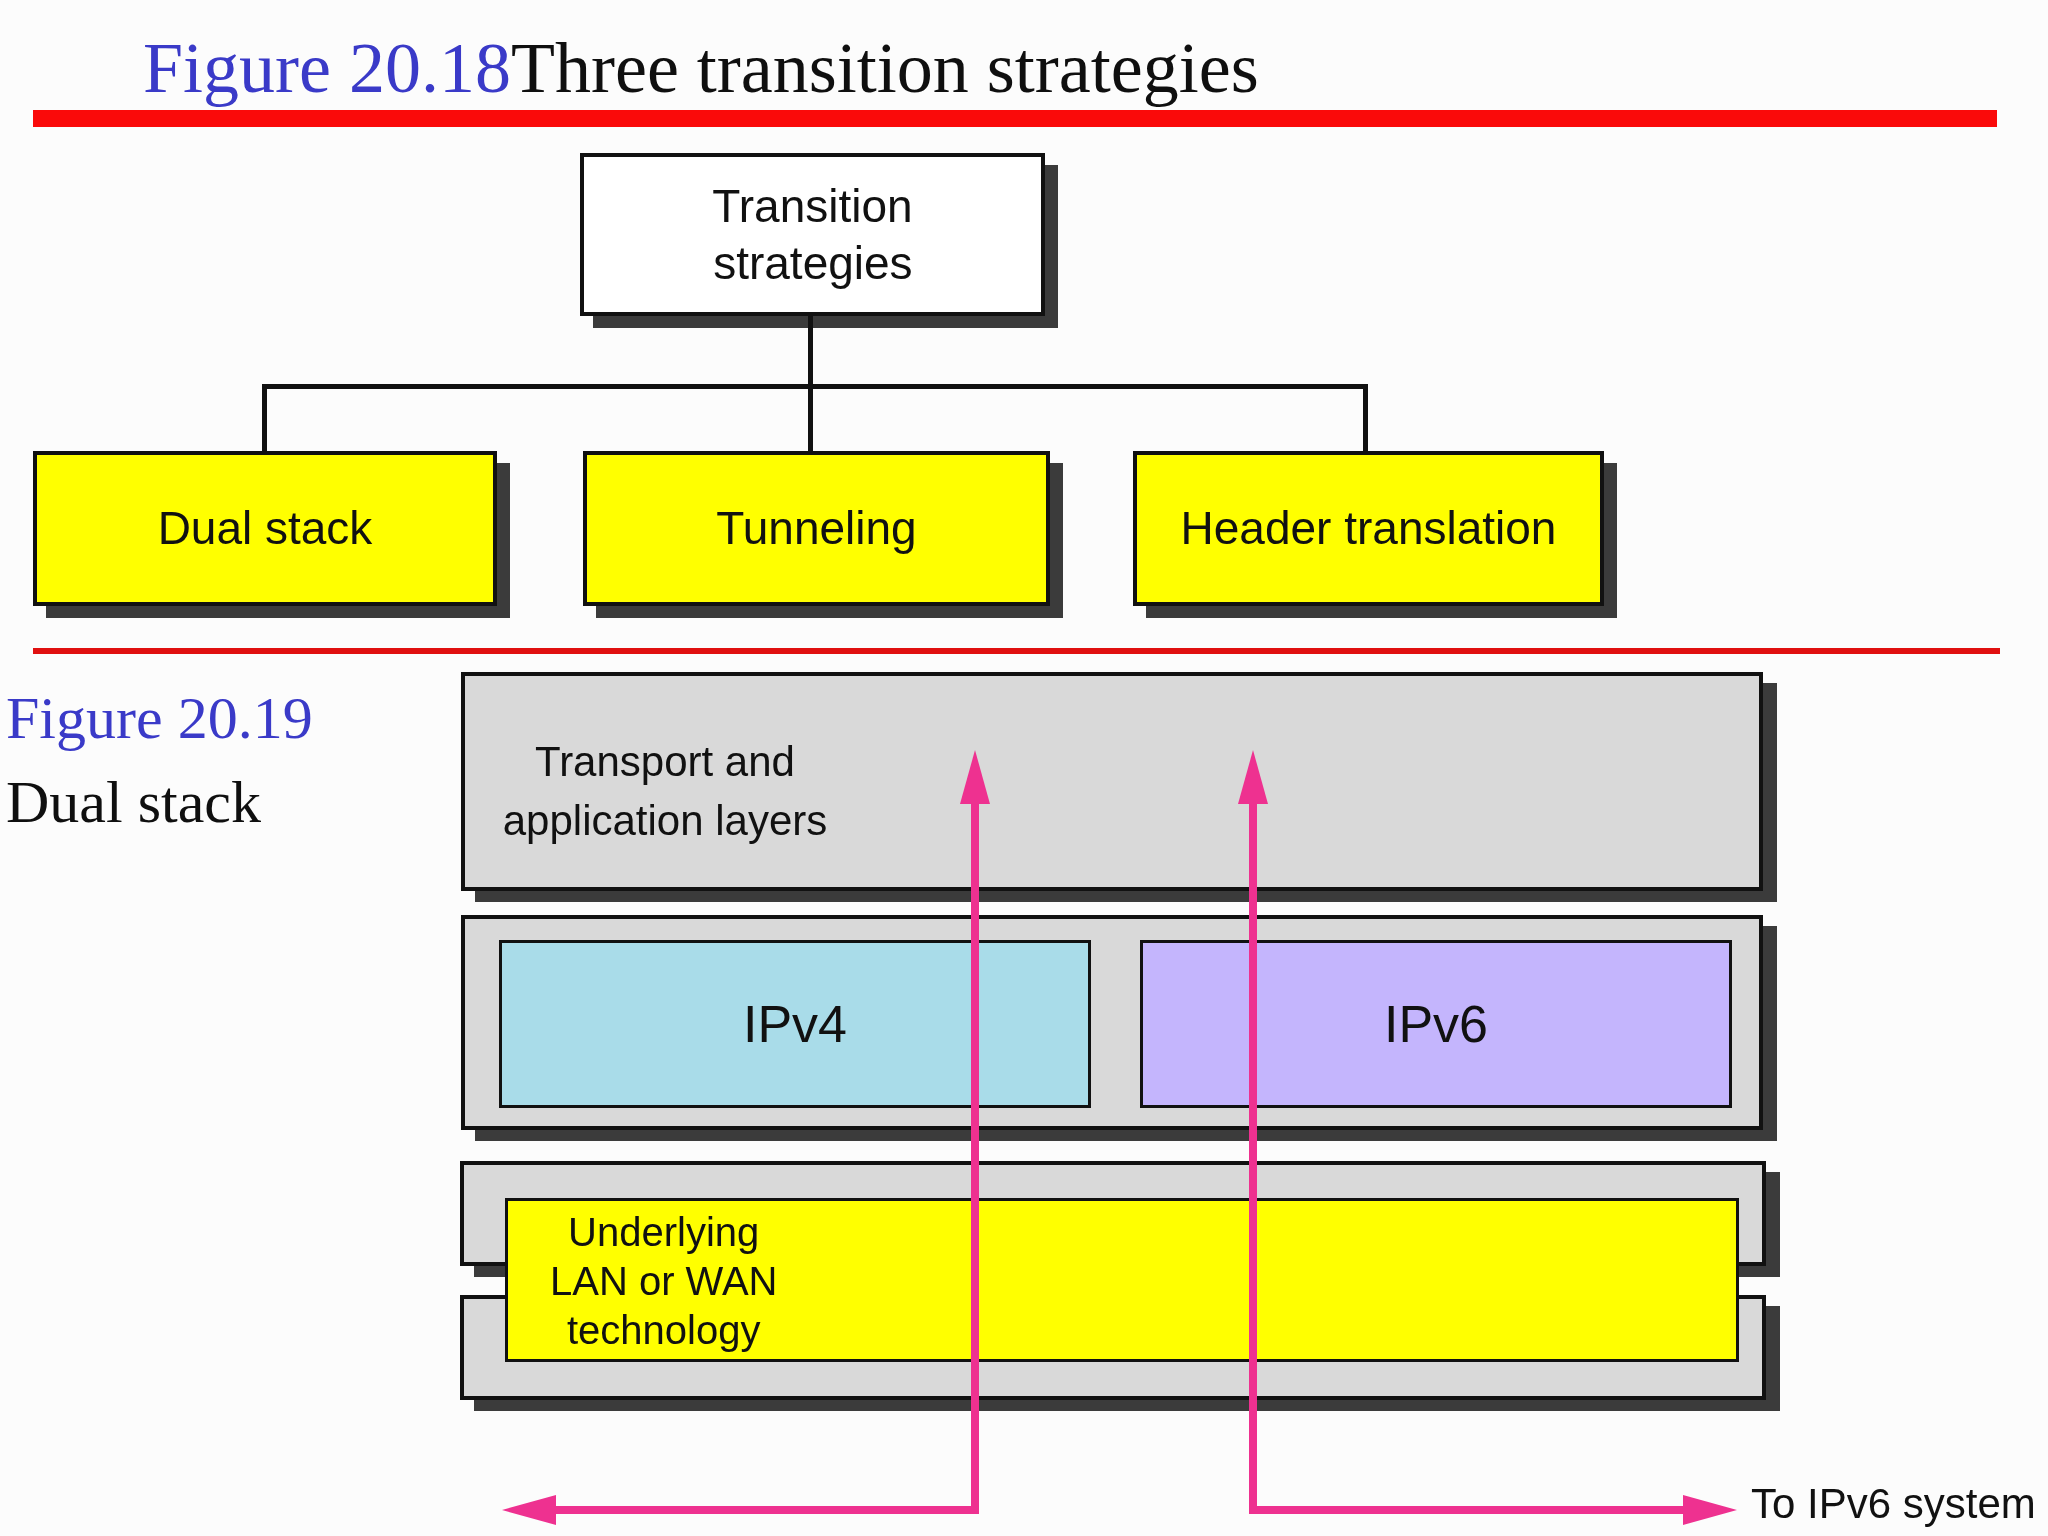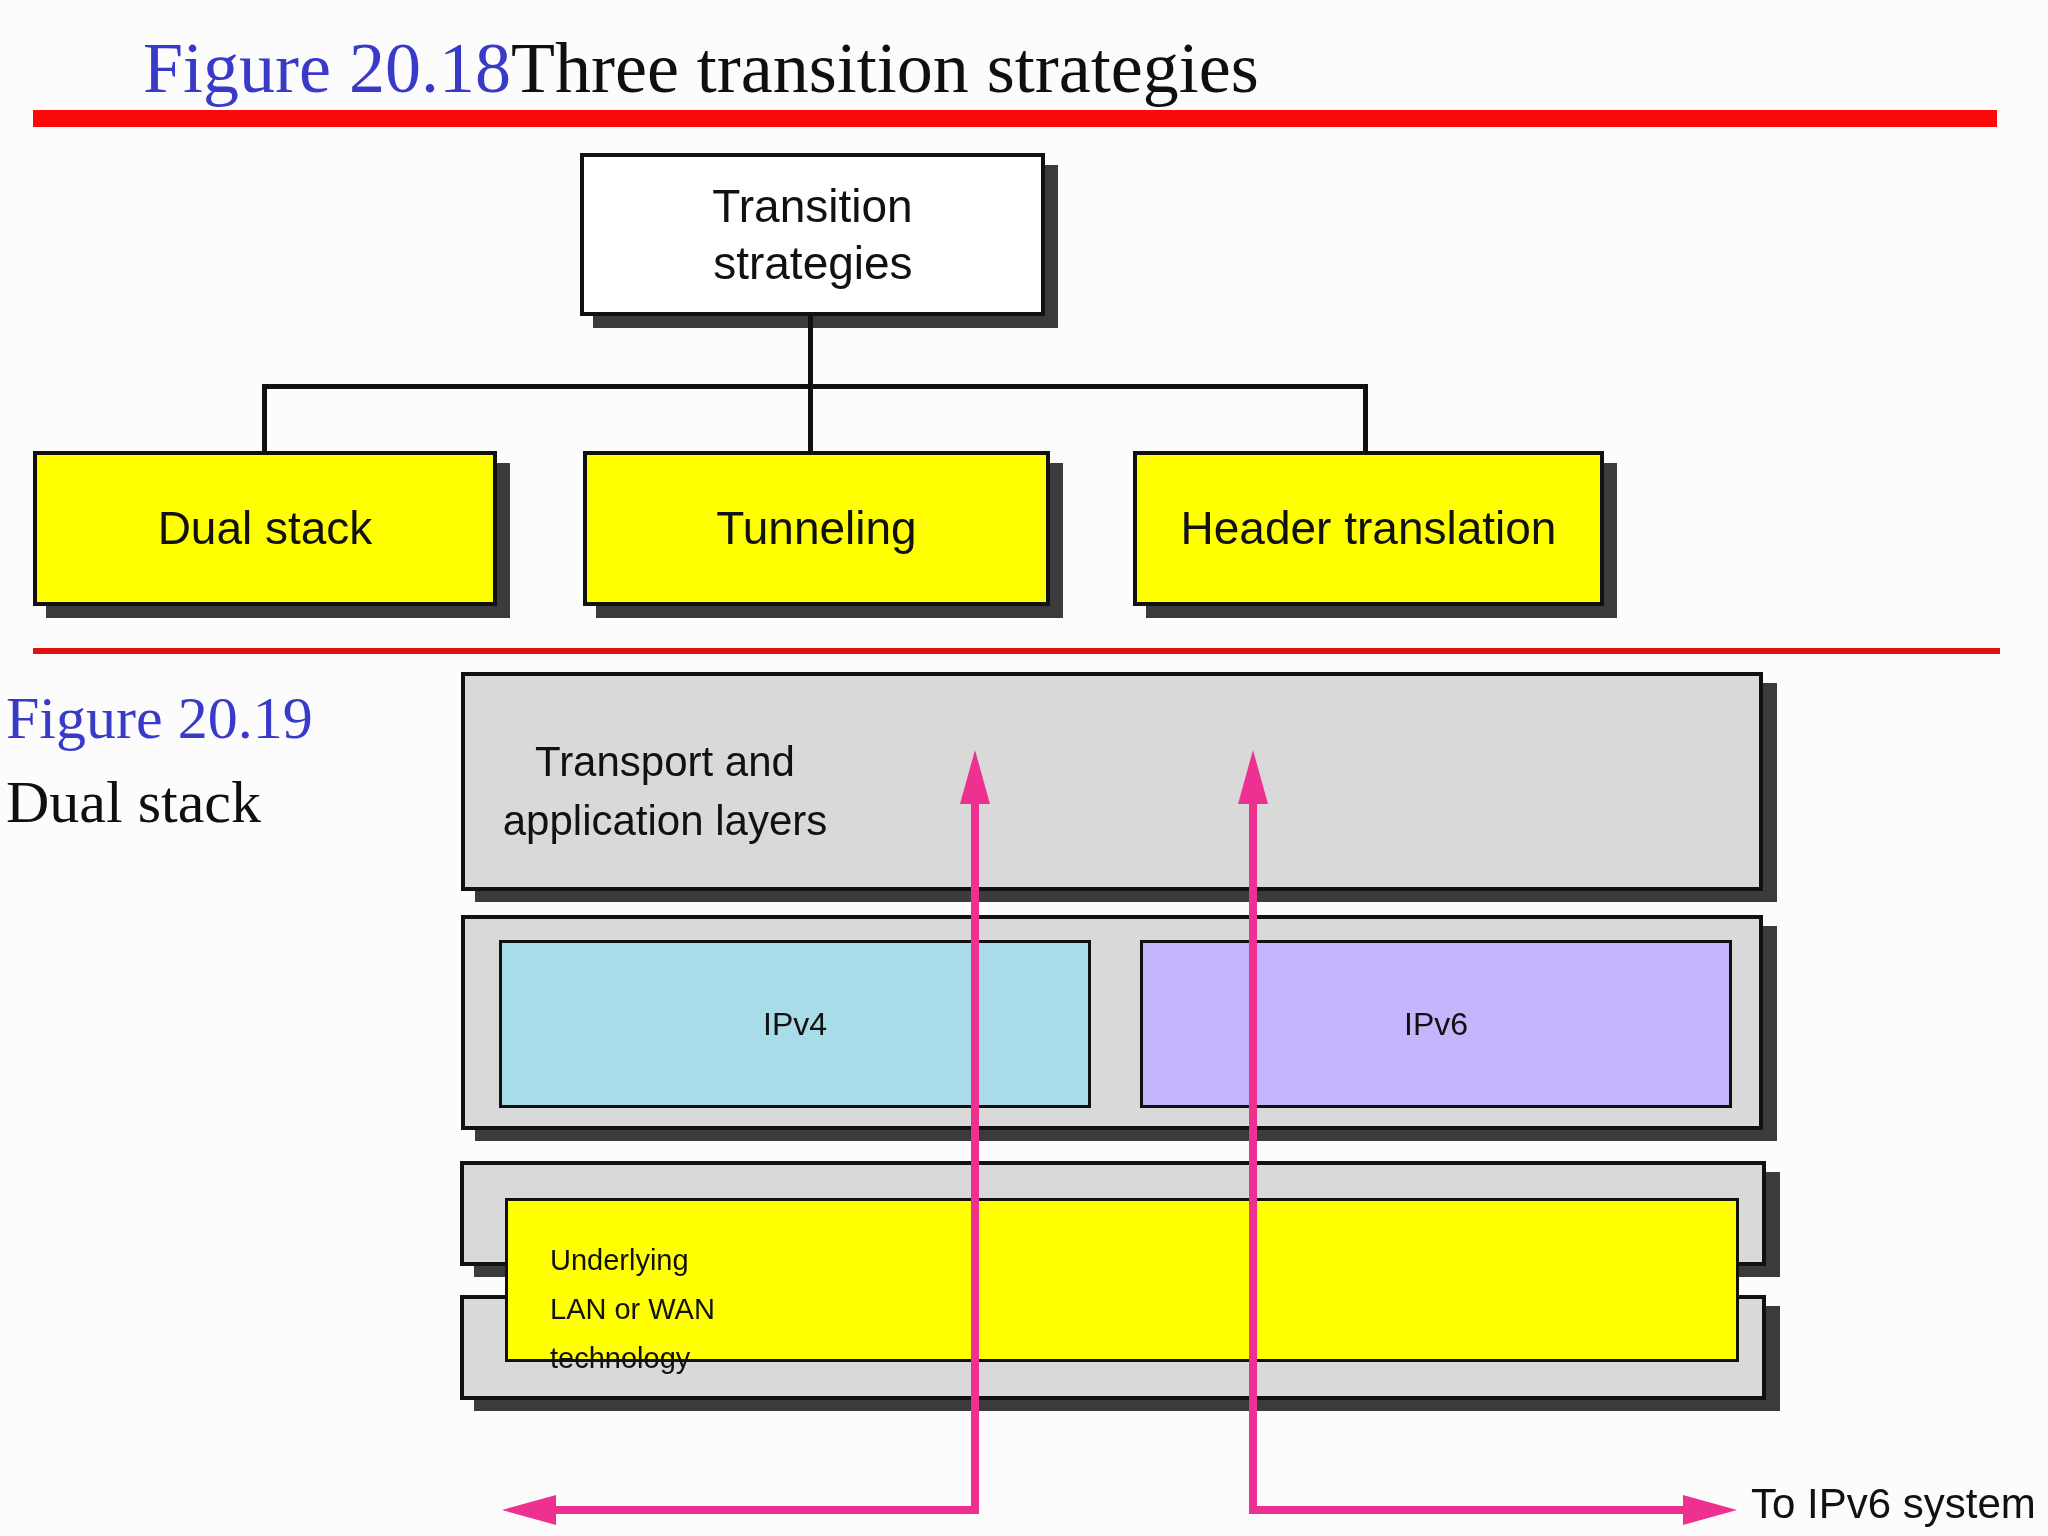--- a/index.html
+++ b/index.html
@@ -29,24 +29,24 @@
     display:flex;align-items:center;justify-content:center;
     text-align:center;font-size:46px;line-height:57px;
   }
   .yellow{background:#ffff00;}
   .grayband{background:#d9d9d9;border:4px solid #111;box-shadow:14px 11px 0 0 #3b3b3b;}
   .line{background:#111;}
   
   .layer-label{font-size:42px;line-height:59px;text-align:center;}
   .ipbox{
     border:3px solid #111;display:flex;align-items:center;justify-content:center;
-    font-size:32px;
+    font-size:52px;
   }
   .under-box{background:#ffff00;border:3px solid #111;}
-  .under-text{font-size:29px;line-height:49px;text-align:left;margin-top:28px;}
+  .under-text{font-size:40px;line-height:49px;text-align:center;}
   
   .pink{background:#ee3190;}
   .head-up{
     width:0;height:0;border-left:15px solid transparent;border-right:15px solid transparent;
     border-bottom:54px solid #ee3190;
   }
   .head-left{
     width:0;height:0;border-top:15px solid transparent;border-bottom:15px solid transparent;
     border-right:54px solid #ee3190;
   }

